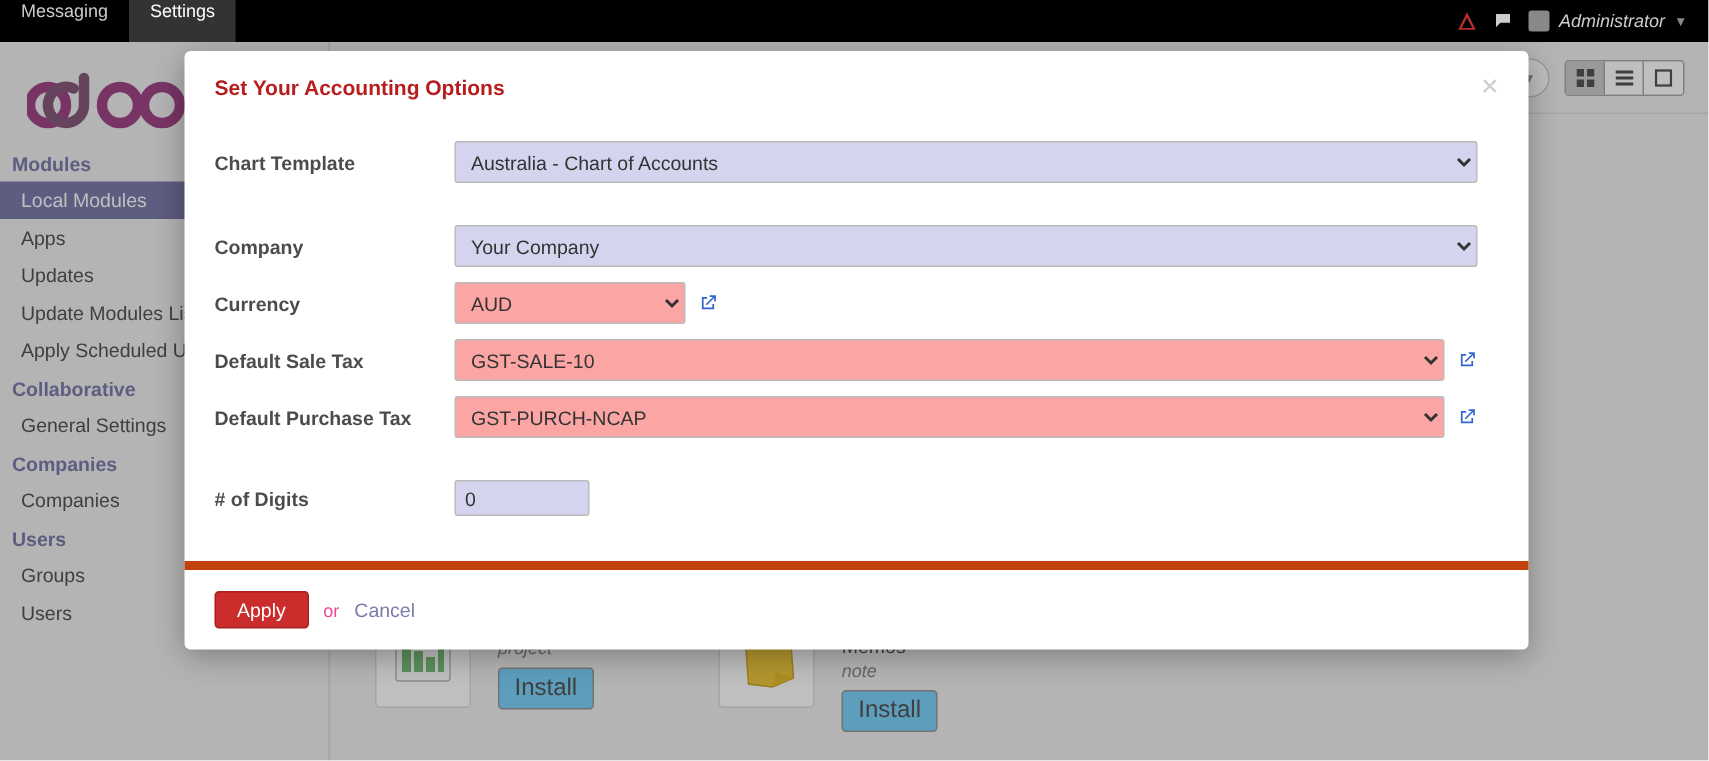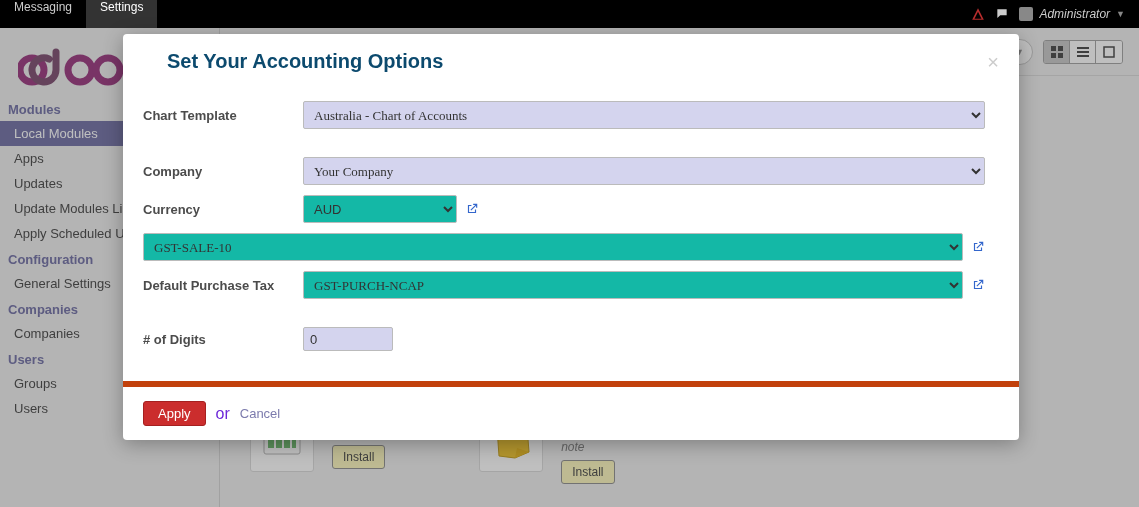--- a/index.html
+++ b/index.html
@@ -139,24 +139,24 @@
   }
   .card-icon {
     width: 64px; height: 64px;
     display:flex;align-items:center;justify-content:center;
     background:#fff;border:1px solid #ddd;border-radius:3px;
   }
   .card-body .title { color: #555; font-size: 13px; }
   .card-body .sub { color: #888; font-style: italic; font-size: 12px; margin: 2px 0 6px; }
   .install-btn {
     border: 1px solid #999;
-    background: #fef9c3;
+    background: #7dd3fc;
     padding: 4px 10px;
     border-radius: 3px;
-    font-size: 12px;
+    font-size: 16px;
     cursor: pointer;
     color: #555;
   }
   
   .overlay {
     position: absolute;
     top: 28px; left: 0; right: 0; bottom: 0;
     background: rgba(0,0,0,0.25);
     z-index: 5;
   }
@@ -172,23 +172,22 @@
     padding-bottom: 0;
   }
   .modal-header {
     display: flex;
     justify-content: space-between;
     align-items: center;
     padding: 16px 20px 8px 20px;
   }
   .modal-title {
     font-weight: bold;
-    font-size: 20px;
-    color: #0c4a6e;
-    margin-left: 24px;
+    font-size: 14px;
+    color: #b91c1c;
   }
   .close-x {
     color: #ccc;
     font-size: 20px;
     line-height: 14px;
     cursor: pointer;
   }
   .modal-body {
     padding: 10px 34px 20px 20px;
   }
@@ -209,24 +208,24 @@
     display:flex;
     align-items:center;
     gap:8px;
   }
   select.sel {
     height: 28px;
     border: 1px solid #bbb;
     border-radius: 2px;
     font-size: 13px;
     padding: 0 6px;
-    background: #14b8a6;
+    background: #fca5a5;
     color: #333;
   }
-  select.sel.full { width: 100%; font-family: Liberation Serif, serif; }
+  select.sel.full { width: 100%; }
   select.sel.hl { background: #d4d4ee; }
   select.sel.short { width: 154px; }
   .ext-icon {
     color: #36c;
     cursor: pointer;
     font-size: 14px;
   }
   input.numbox {
     width: 90px;
     height: 24px;
@@ -246,21 +245,21 @@
   }
   .btn-apply {
     background: #cb2d2d;
     color: #fff;
     border: 1px solid #a52020;
     border-radius: 3px;
     padding: 4px 14px;
     font-size: 13px;
     cursor: pointer;
   }
-  .or-txt { color: #6d28d9; font-size: 16px; }
+  .or-txt { color: #ec4899; font-size: 12px; }
   .cancel-link { color: #7c7bad; cursor: pointer; font-size: 13px; }
   svg { display:block; }
 </style>
 </head>
 <body>
 
 <div class="topbar">
   <div class="tab">
       <span>Messaging</span>
     </div>
@@ -297,21 +296,21 @@
         <circle cx="90" cy="22" r="12" fill="none" stroke="#a24689" stroke-width="7"></circle>
       </svg>
     </div>
     <div class="side-section">Modules</div>
     <div class="side-item active">Local Modules</div>
     <div class="side-item">Apps</div>
     <div class="side-item">Updates</div>
     <div class="side-item" style="white-space:nowrap;overflow:hidden">Update Modules List</div>
     <div class="side-item" style="white-space:nowrap;overflow:hidden">Apply Scheduled Upgrades</div>
 
-    <div class="side-section">Configuration</div>
+    <div class="side-section">Collaborative</div>
     <div class="side-item">General Settings</div>
 
     <div class="side-section">Companies</div>
     <div class="side-item">Companies</div>
 
     <div class="side-section">Users</div>
     <div class="side-item">Groups</div>
     <div class="side-item">Users</div>
   </div>
 
@@ -417,20 +416,21 @@
         </select>
         <span class="ext-icon">
           <svg width="14" height="14" viewBox="0 0 24 24">
               <path fill="currentColor" d="M14 3h7v7h-2V6.4l-8.3 8.3-1.4-1.4L17.6 5H14V3zM5 5h6v2H7v10h10v-4h2v6H5V5z"></path>
             </svg>
         </span>
       </div>
     </div>
 
     <div class="form-row">
+      <div class="form-label">Default Sale Tax</div>
       <div class="form-field">
         <select class="sel full" style="flex:1">
           <option>GST-SALE-10</option>
         </select>
         <span class="ext-icon">
           <svg width="14" height="14" viewBox="0 0 24 24">
               <path fill="currentColor" d="M14 3h7v7h-2V6.4l-8.3 8.3-1.4-1.4L17.6 5H14V3zM5 5h6v2H7v10h10v-4h2v6H5V5z"></path>
             </svg>
         </span>
       </div>

